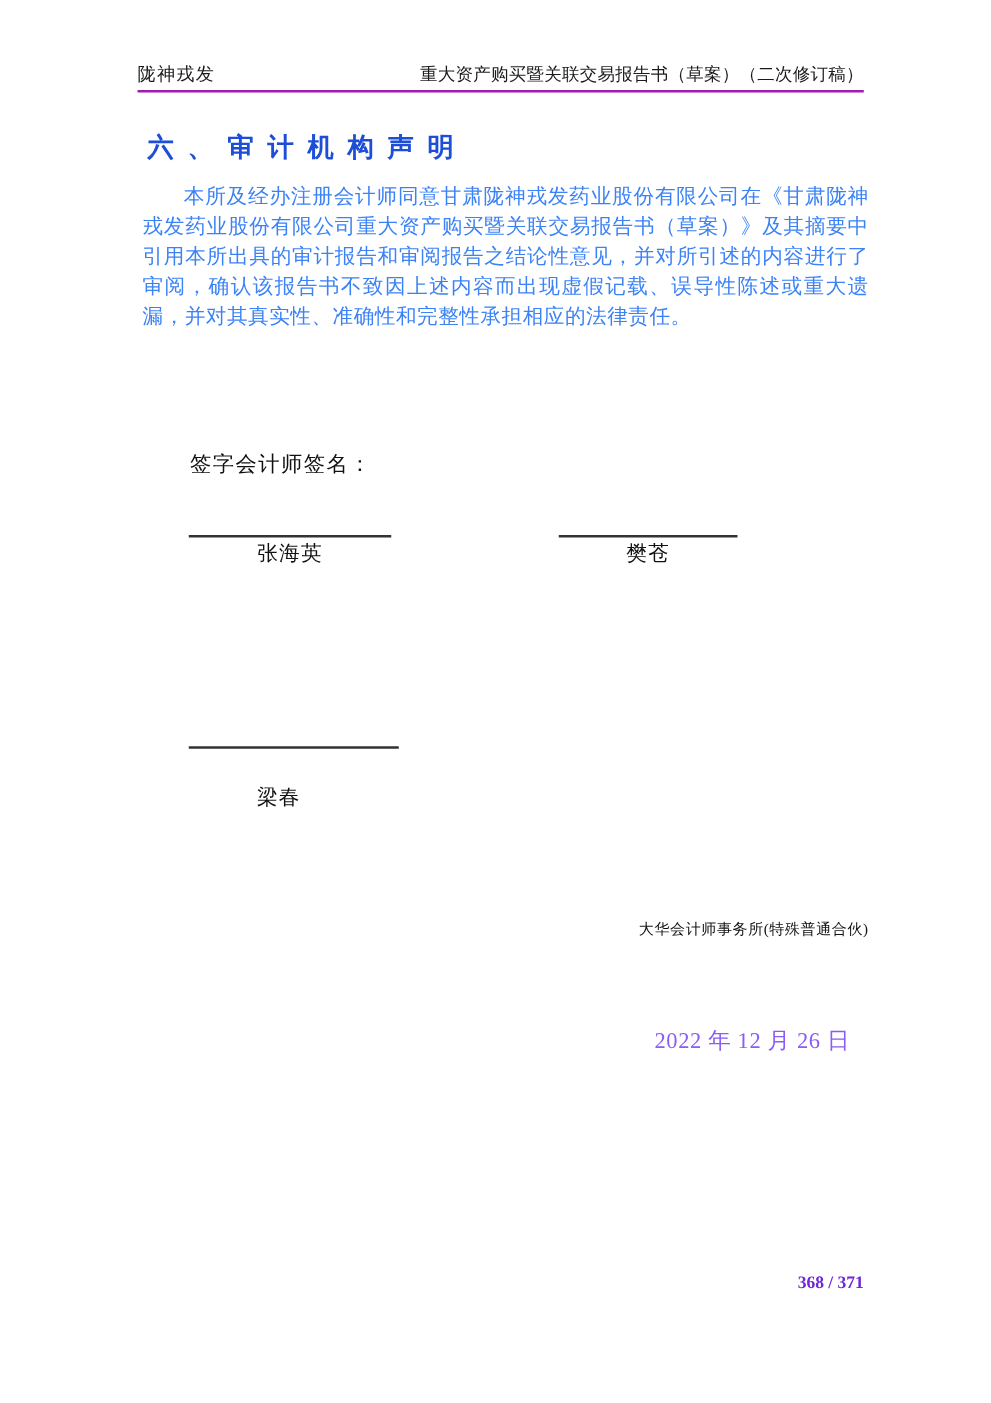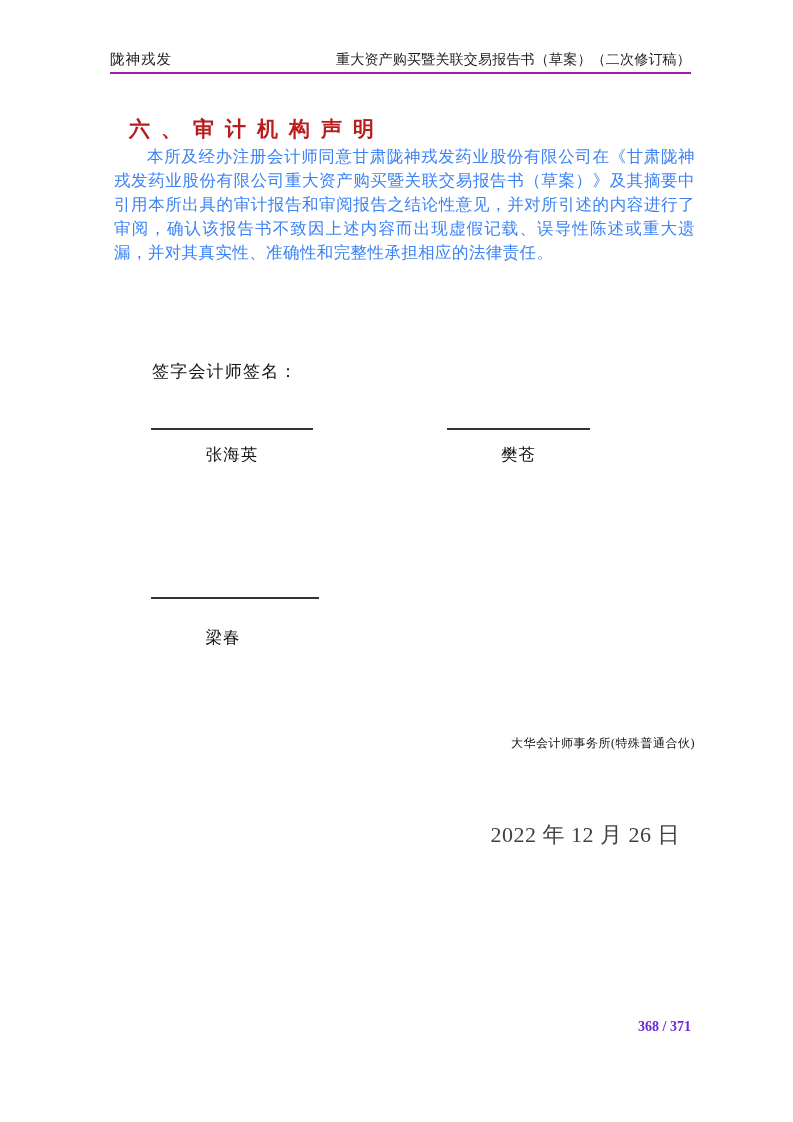--- a/index.html
+++ b/index.html
@@ -32,26 +32,26 @@
     letter-spacing: 1px;
   }
   .header-right {
     font-size: 14px;
     letter-spacing: 0.2px;
   }
   .heading {
     position: absolute;
     left: 117px;
     top: 103px;
-    margin: 12px;
+    margin: 1px;
     font-family: "Liberation Sans", "DejaVu Sans", sans-serif;
     font-weight: bold;
     font-size: 21px;
     letter-spacing: 11px;
-    color: #b91c1c;
+    color: #1d4ed8;
     white-space: nowrap;
   }
   .body-paragraph {
     position: absolute;
     left: 110px;
     top: 141px;
     width: 581px;
     margin: 4px;
     font-size: 16.5px;
     line-height: 24px;
@@ -78,21 +78,21 @@
   }
   .sig-1 { left: 151px; width: 162px; top: 428px; }
   .sig-2 { left: 447px; width: 143px; top: 428px; }
   .sig-3 { left: 151px; width: 168px; top: 597px; }
   .sig-line {
     border-top: 2px solid #333333;
     height: 0;
     width: 100%;
   }
   .sig-name {
-    margin-top: 14px;
+    margin-top: 2px;
     font-size: 16.5px;
     letter-spacing: 1px;
     color: #111111;
   }
   .sig-3 .sig-name {
     margin-top: 28px;
     transform: translateX(-12px);
   }
   .firm-name {
     position: absolute;
@@ -100,23 +100,23 @@
     top: 735px;
     font-size: 12px;
     letter-spacing: 0.5px;
     color: #111111;
     white-space: nowrap;
   }
   .sign-date {
     position: absolute;
     right: 113px;
     top: 820px;
-    font-size: 22px;
+    font-size: 18px;
     letter-spacing: 0.5px;
-    color: #404040;
+    color: #8b5cf6;
     white-space: nowrap;
   }
   .page-number {
     position: absolute;
     right: 102px;
     top: 1019px;
     font-size: 14px;
     font-weight: bold;
     color: #6d28d9;
   }

